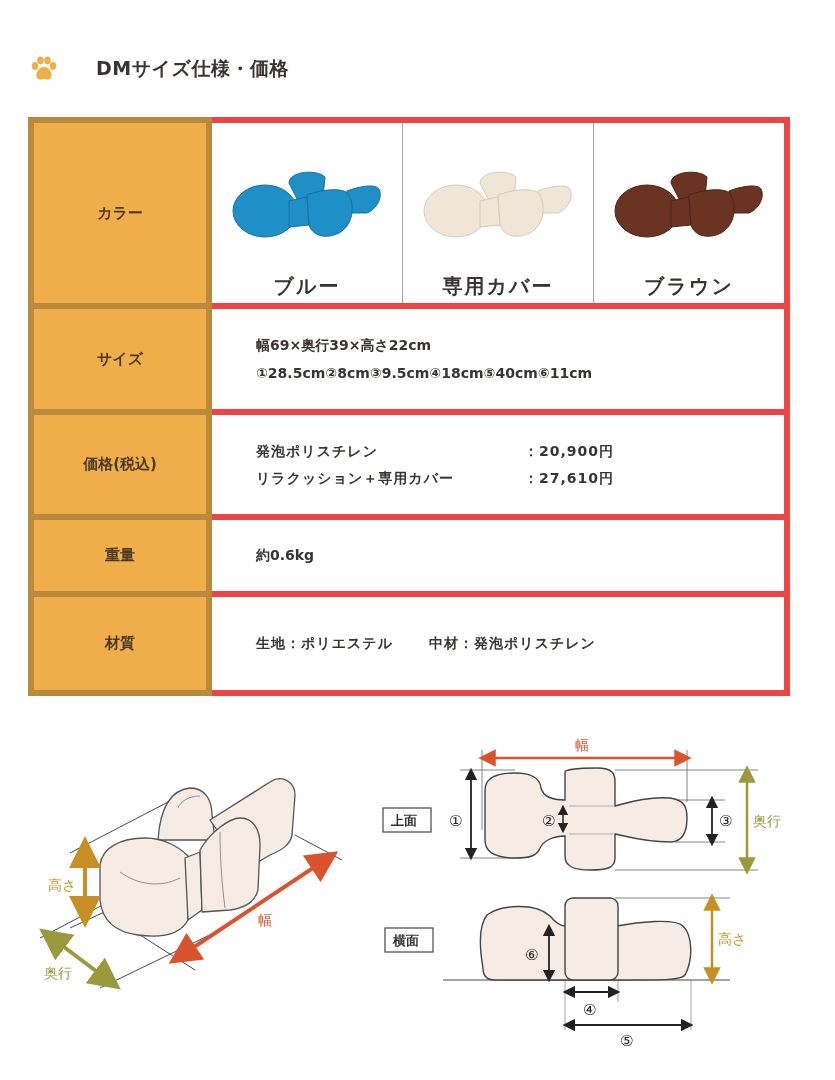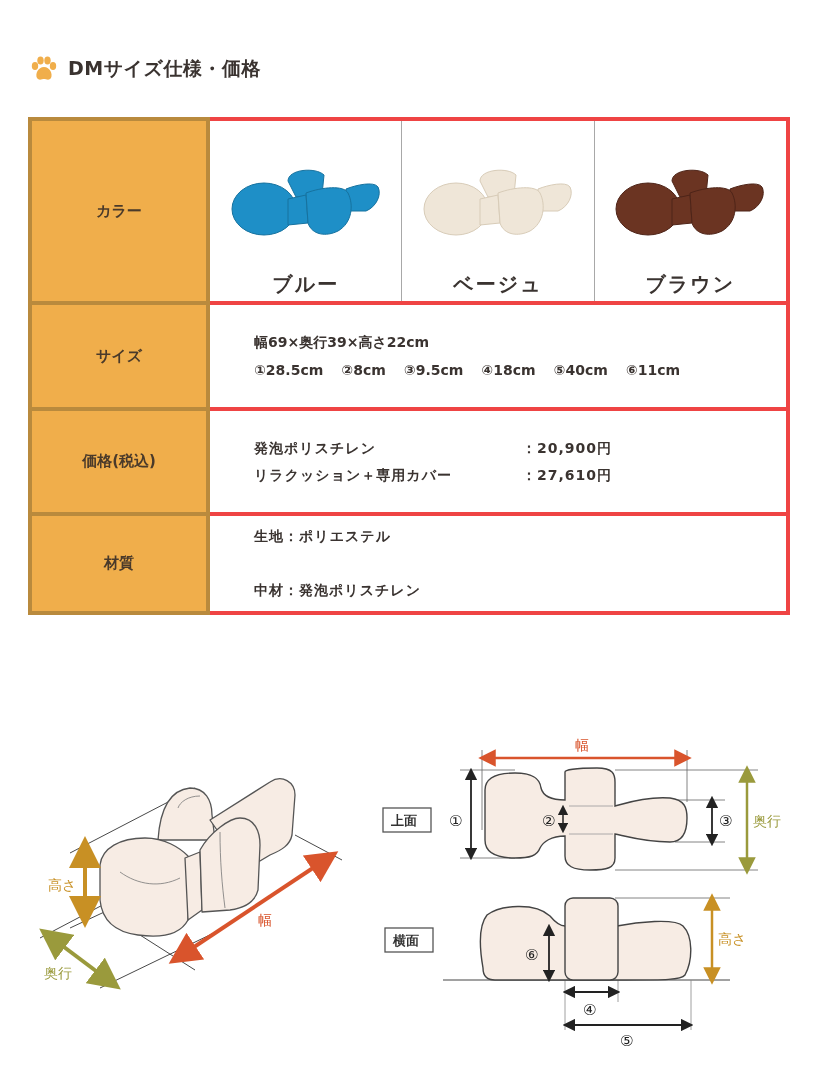--- a/index.html
+++ b/index.html
@@ -1,47 +1,47 @@
 <!DOCTYPE html>
 <html><head>
 <meta charset="utf-8">
 <style>
   * { box-sizing: border-box; margin: 0; padding: 0; }
   html, body { width: 835px; height: 1080px; background: #ffffff; overflow: hidden; }
   body { font-family: "DejaVu Sans", "Liberation Sans", sans-serif; color: #3a3330; position: relative; }
 
   .heading { position: absolute; left: 30px; top: 56px; display: flex; align-items: center; gap: 10px; }
   .heading .paw { width: 28px; height: 26px; }
-  .heading .title { font-size: 19px; font-weight: bold; color: #3a3330; letter-spacing: 0.5px; }
+  .heading .title { font-size: 19px; font-weight: bold; color: #3a3330; letter-spacing: 0.5px; margin-left: 28px; }
 
   .spec-table { position: absolute; left: 28px; top: 117px; width: 762px; border-collapse: collapse; border: 1px solid #9a9a9a; }
-  .spec-table td { border: 4px solid #ef4444; vertical-align: middle; margin-top: 12px; }
+  .spec-table td { border: 6px solid #ef4444; vertical-align: middle; margin-top: 12px; }
   .spec-table td.label { background: #f0ae4b; width: 178px; text-align: center; font-size: 15px; font-weight: bold; color: #4a3a2a; border-color: #b98a3d; }
   .spec-table td.value { padding-left: 44px; font-size: 14px; font-weight: bold; color: #3a3330; }
 
   .row-color { height: 180px; }
   .row-size { height: 106px; }
   .row-price { height: 105px; }
   .row-weight { height: 77px; }
   .row-material { height: 99px; }
 
   .color-cells { display: flex; height: 180px; }
   .color-cell { flex: 1; border-right: 1px solid #a8a8a8; display: flex; flex-direction: column; align-items: center; justify-content: flex-start; padding-top: 40px; }
   .color-cell:last-child { border-right: none; text-align: right; }
   .color-cell .pillow { width: 160px; height: 80px; }
   .color-cell .cname { margin-top: 30px; font-size: 20px; font-weight: bold; letter-spacing: 2px; color: #3a3330; }
   td.colors { padding: 0; }
 
   .size-line1 { font-size: 14px; margin-bottom: 10px; }
-  .size-line2 { display: flex; gap: 18px; font-size: 14px; }
+  .size-line2 { display: flex; font-size: 14px; }
 
   .price-row { display: flex; font-size: 14px; line-height: 27px; letter-spacing: 1px; }
   .price-row .pname { width: 268px; }
 
-  .material-row { display: flex; gap: 36px; font-size: 14px; letter-spacing: 1px; flex-direction: column; }
+  .material-row { display: flex; gap: 36px; font-size: 14px; letter-spacing: 1px; }
 
   .diagram-3d { position: absolute; left: 20px; top: 760px; width: 340px; height: 240px; }
   .diagram-views { position: absolute; left: 375px; top: 730px; width: 440px; height: 330px; }
 </style>
 </head>
 <body>
 
 <div class="heading">
   <svg class="paw" viewBox="0 0 28 26">
     <ellipse cx="5" cy="10" rx="3.2" ry="4" fill="#f0ae4b"></ellipse>
@@ -74,21 +74,21 @@
         <div class="color-cell">
           <svg class="pillow" viewBox="0 0 160 80">
             <g fill="#efe6d8" stroke="#d8ccb8" stroke-width="1">
               <path d="M62 20 C 62 8, 90 6, 98 14 L 96 34 L 70 36 Z"></path>
               <path d="M120 28 C 130 24, 148 20, 152 26 C 156 34, 150 46, 140 50 L 118 50 Z"></path>
               <ellipse cx="38" cy="48" rx="32" ry="26"></ellipse>
               <path d="M62 38 L 80 34 L 82 62 L 62 64 Z"></path>
               <path d="M80 32 C 96 26, 118 24, 122 32 C 128 44, 126 62, 112 70 C 100 76, 86 74, 82 62 Z"></path>
             </g>
           </svg>
-          <span class="cname">ベージュ</span>
+          <span class="cname">専用カバー</span>
         </div>
         <div class="color-cell">
           <svg class="pillow" viewBox="0 0 160 80">
             <g fill="#6b3422" stroke="#4e2418" stroke-width="1">
               <path d="M62 20 C 62 8, 90 6, 98 14 L 96 34 L 70 36 Z"></path>
               <path d="M120 28 C 130 24, 148 20, 152 26 C 156 34, 150 46, 140 50 L 118 50 Z"></path>
               <ellipse cx="38" cy="48" rx="32" ry="26"></ellipse>
               <path d="M62 38 L 80 34 L 82 62 L 62 64 Z"></path>
               <path d="M80 32 C 96 26, 118 24, 122 32 C 128 44, 126 62, 112 70 C 100 76, 86 74, 82 62 Z"></path>
             </g>
@@ -121,20 +121,24 @@
         <span class="pname">発泡ポリスチレン</span>
         <span>：20,900円</span>
       </div>
       <div class="price-row">
         <span class="pname">リラクッション＋専用カバー</span>
         <span>：27,610円</span>
       </div>
     </td>
   </tr>
 
+  <tr class="row-weight">
+    <td class="label">重量</td>
+    <td class="value">約0.6kg</td>
+  </tr>
 
   <tr class="row-material">
     <td class="label">材質</td>
     <td class="value">
       <div class="material-row">
         <span>生地：ポリエステル</span>
         <span>中材：発泡ポリスチレン</span>
       </div>
     </td>
   </tr>

